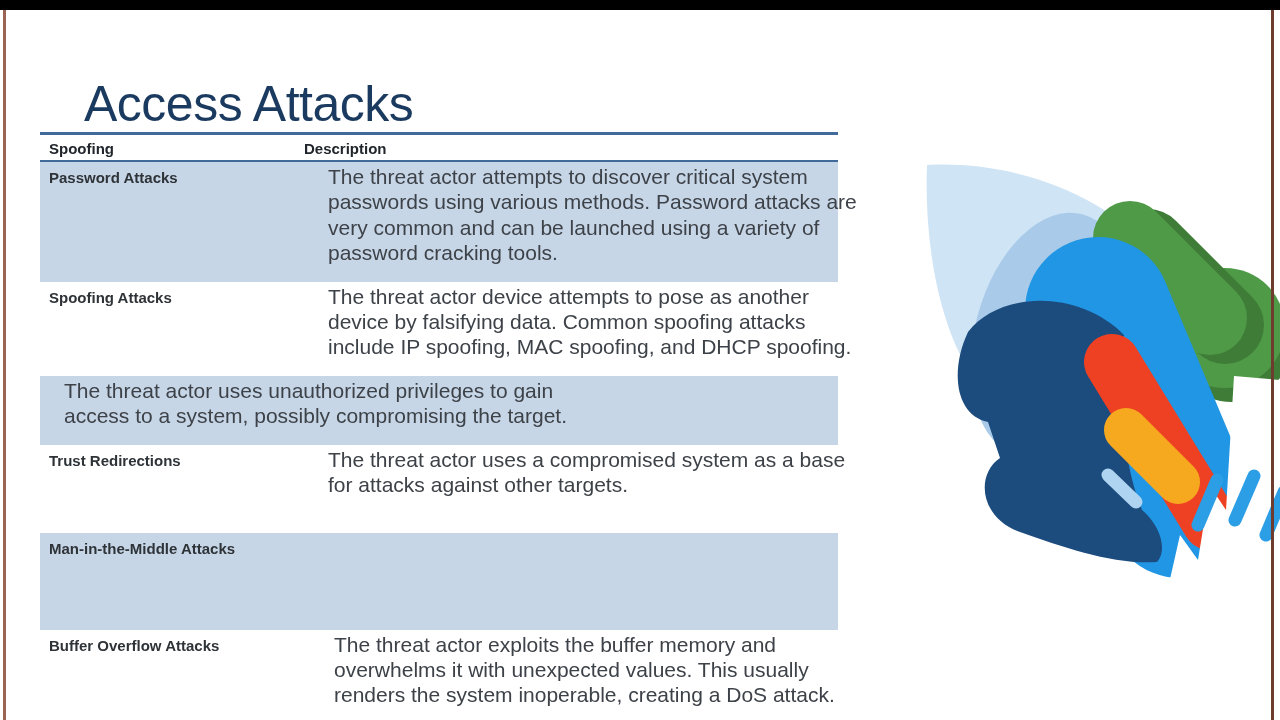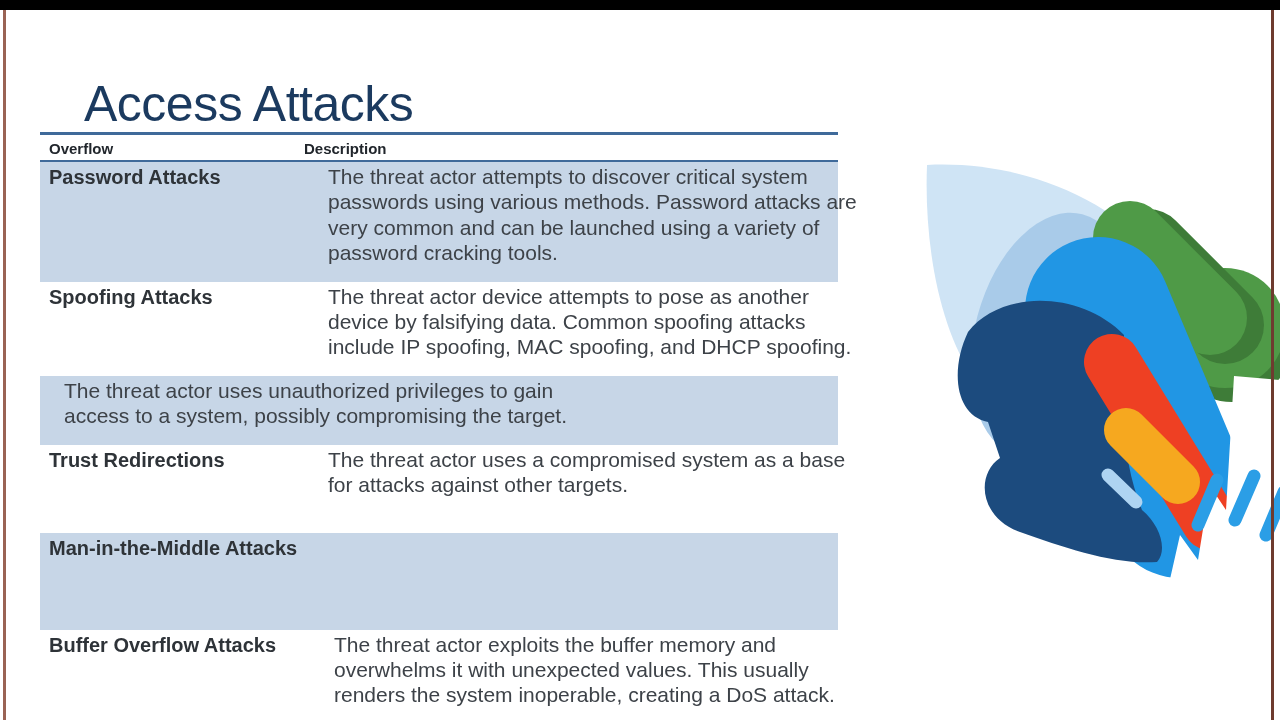--- a/index.html
+++ b/index.html
@@ -42,21 +42,21 @@
   .trow{display:flex;}
   .trow:nth-child(odd){background:var(--band);}
   .trow:nth-child(1){min-height:102px;}
   .trow:nth-child(2){min-height:77px;}
   .trow:nth-child(3){min-height:65px;}
   .trow:nth-child(4){min-height:88px;}
   .trow:nth-child(5){min-height:97px;}
   .trow:nth-child(6){min-height:102px;gap:6px;}
   .tech{
     width:264px;flex:none;padding:3px 0 0 9px;box-sizing:border-box;
-    font-weight:bold;font-size:20px;line-height:25px;color:var(--technique-text);
+    font-weight:bold;font-size:15px;line-height:25px;color:var(--technique-text);
   }
   .hcell.tech-h{width:264px;flex:none;padding-left:9px;box-sizing:border-box;font-weight:bold;}
   .desc{
     width:530px;flex:none;padding:2px 0 16px 0;box-sizing:border-box;
     font-size:21px;line-height:25.4px;color:var(--text);margin-left:24px;
   }
   .rocket-wrap{
     position:absolute;left:880px;top:120px;width:400px;height:600px;z-index:1;
   }
   .c-pale{fill:var(--rocket-pale);}
@@ -77,21 +77,21 @@
 <body>
 
 <div class="top-bar"></div>
 <div class="left-border"></div>
 <div class="right-border"></div>
 
 <h1 class="slide-title">Access Attacks</h1>
 
 <div class="attack-table">
   <div class="thead">
-    <div class="hcell tech-h">Overflow</div>
+    <div class="hcell tech-h">Spoofing</div>
     <div class="hcell desc-h">Description</div>
   </div>
   <div>
   <div class="trow">
     <div class="tcell tech">Password Attacks</div>
     <div class="tcell desc">The threat actor attempts to discover critical system passwords using various methods. Password attacks are very common and can be launched using a variety of password cracking tools.</div>
   </div>
 
   <div class="trow">
     <div class="tcell tech">Spoofing Attacks</div>

